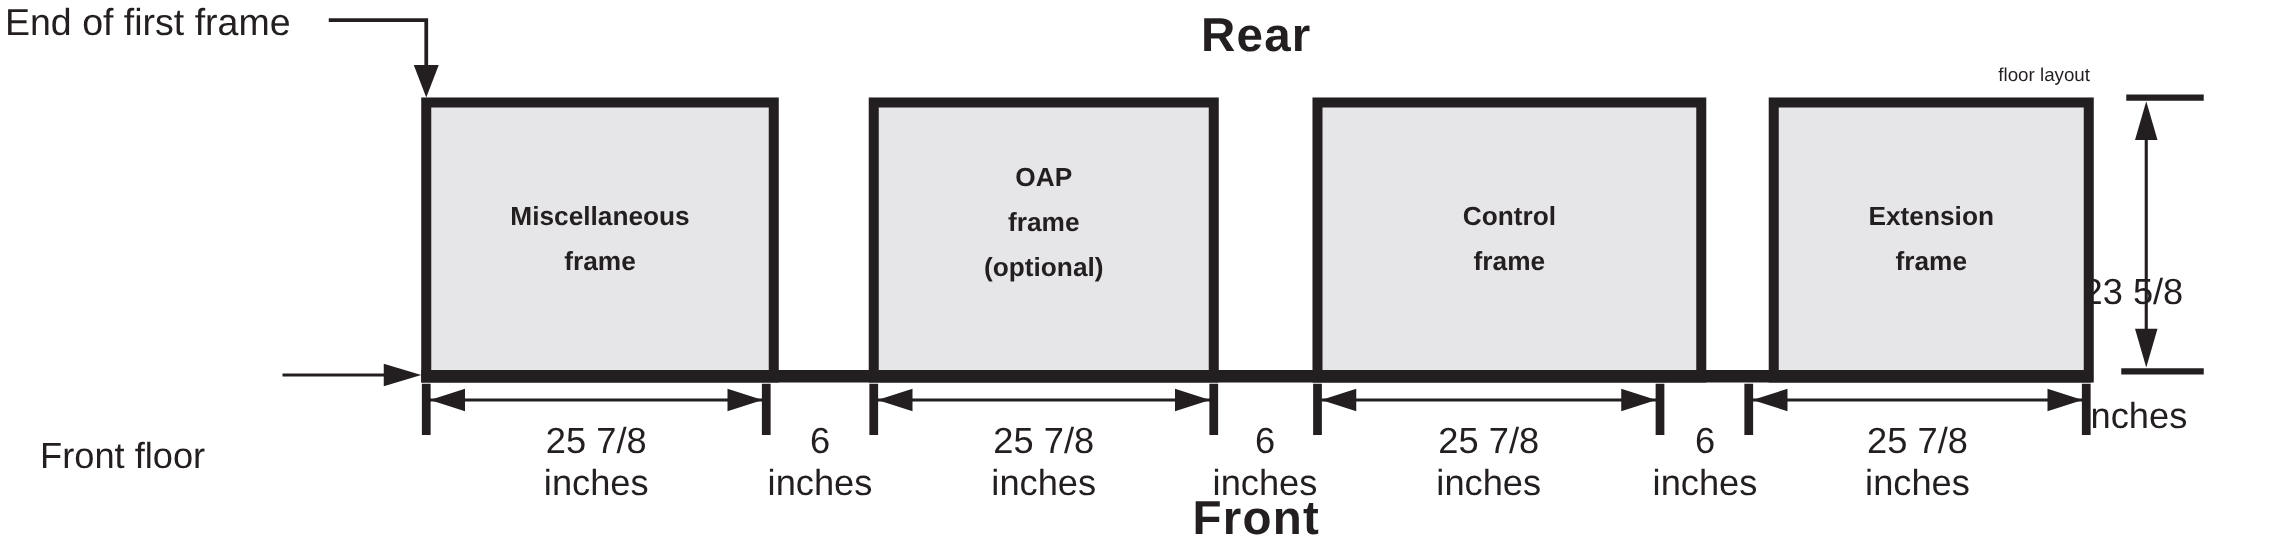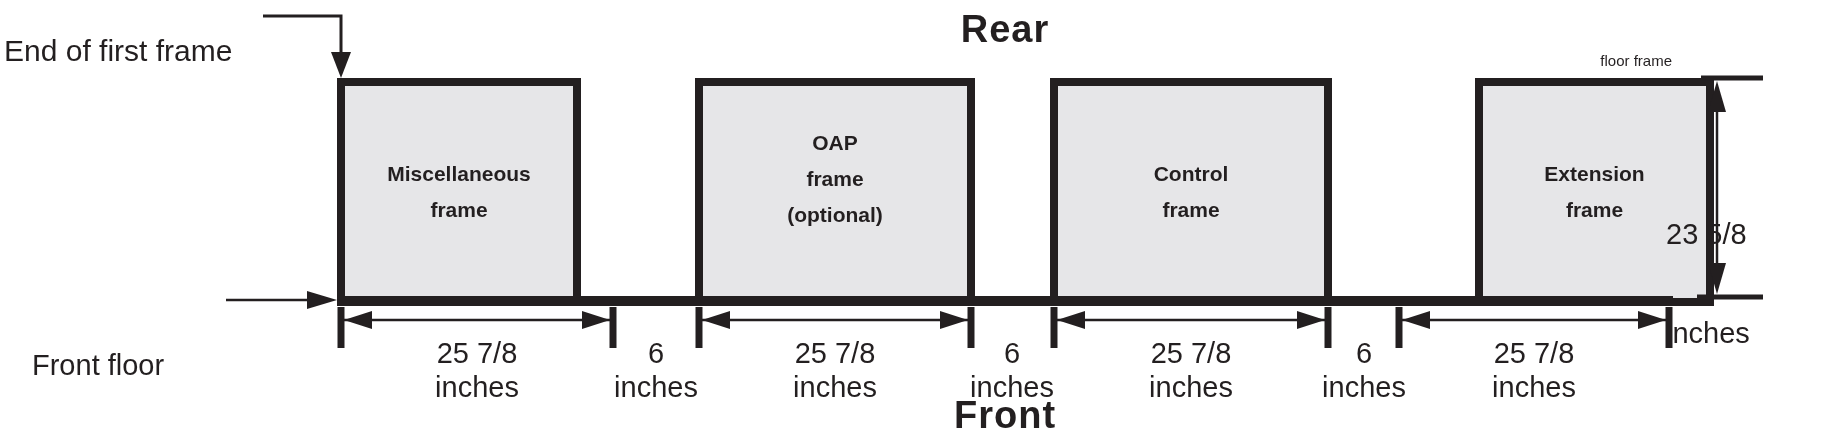--- a/index.html
+++ b/index.html
@@ -13,21 +13,21 @@
   .canvas{
     position:relative;
     width:1825px;height:440px;
     background:var(--bg);
     overflow:hidden;
   }
   .txt{position:absolute;white-space:pre;}
   .big-label{font-size:38px;font-weight:bold;text-align:center;width:400px;letter-spacing:1px;}
   .rear{left:805px;top:8px;}
   .front{left:805px;top:394px;}
-  .end-first{left:4px;top:2px;font-size:30px;margin-top:32px;}
+  .end-first{left:4px;top:2px;font-size:30px;}
   .base-line-label{left:32px;top:283px;font-size:29px;line-height:33px;}
   .floor-layout{left:1500px;top:52px;width:172px;font-size:15px;text-align:right;}
   .height-label{left:1666px;top:152px;font-size:29px;line-height:33px;}
   .height-label span{display:block;}
   .base-line-label div{display:block;}
 
   .frame-box{
     position:absolute;top:78px;height:228px;
     background:var(--frame-fill);
     border:8px solid var(--line);
@@ -63,42 +63,42 @@
 
 <div class="canvas">
 
   <div class="txt big-label front">Front</div>
   <div class="txt big-label rear">Rear</div>
   <div class="txt end-first">End of first frame</div>
   <div class="txt base-line-label">
     <div>Front floor</div>
     
   </div>
-  <div class="txt floor-layout">floor frame</div>
+  <div class="txt floor-layout">floor layout</div>
 
-  <div class="frame-box" style="left:337px;width:244px;">
+  <div class="frame-box" style="left:337px;width:286px;">
     <div class="frame-label">
       <span>Miscellaneous</span>
       <span>frame</span>
     </div>
   </div>
   <div class="frame-box" style="left:695px;width:280px;">
     <div class="frame-label shift-up">
       <span>OAP</span>
       <span>frame</span>
       <span>(optional)</span>
     </div>
   </div>
-  <div class="frame-box" style="left:1050px;width:282px;">
+  <div class="frame-box" style="left:1050px;width:315px;">
     <div class="frame-label">
       <span>Control</span>
       <span>frame</span>
     </div>
   </div>
-  <div class="frame-box" style="left:1475px;width:239px;">
+  <div class="frame-box" style="left:1415px;width:260px;">
     <div class="frame-label">
       <span>Extension</span>
       <span>frame</span>
     </div>
   </div>
 
   <div class="base-line"></div>
 
   <div class="dim-label" style="left:392px;">
     <span>25 7/8</span>

